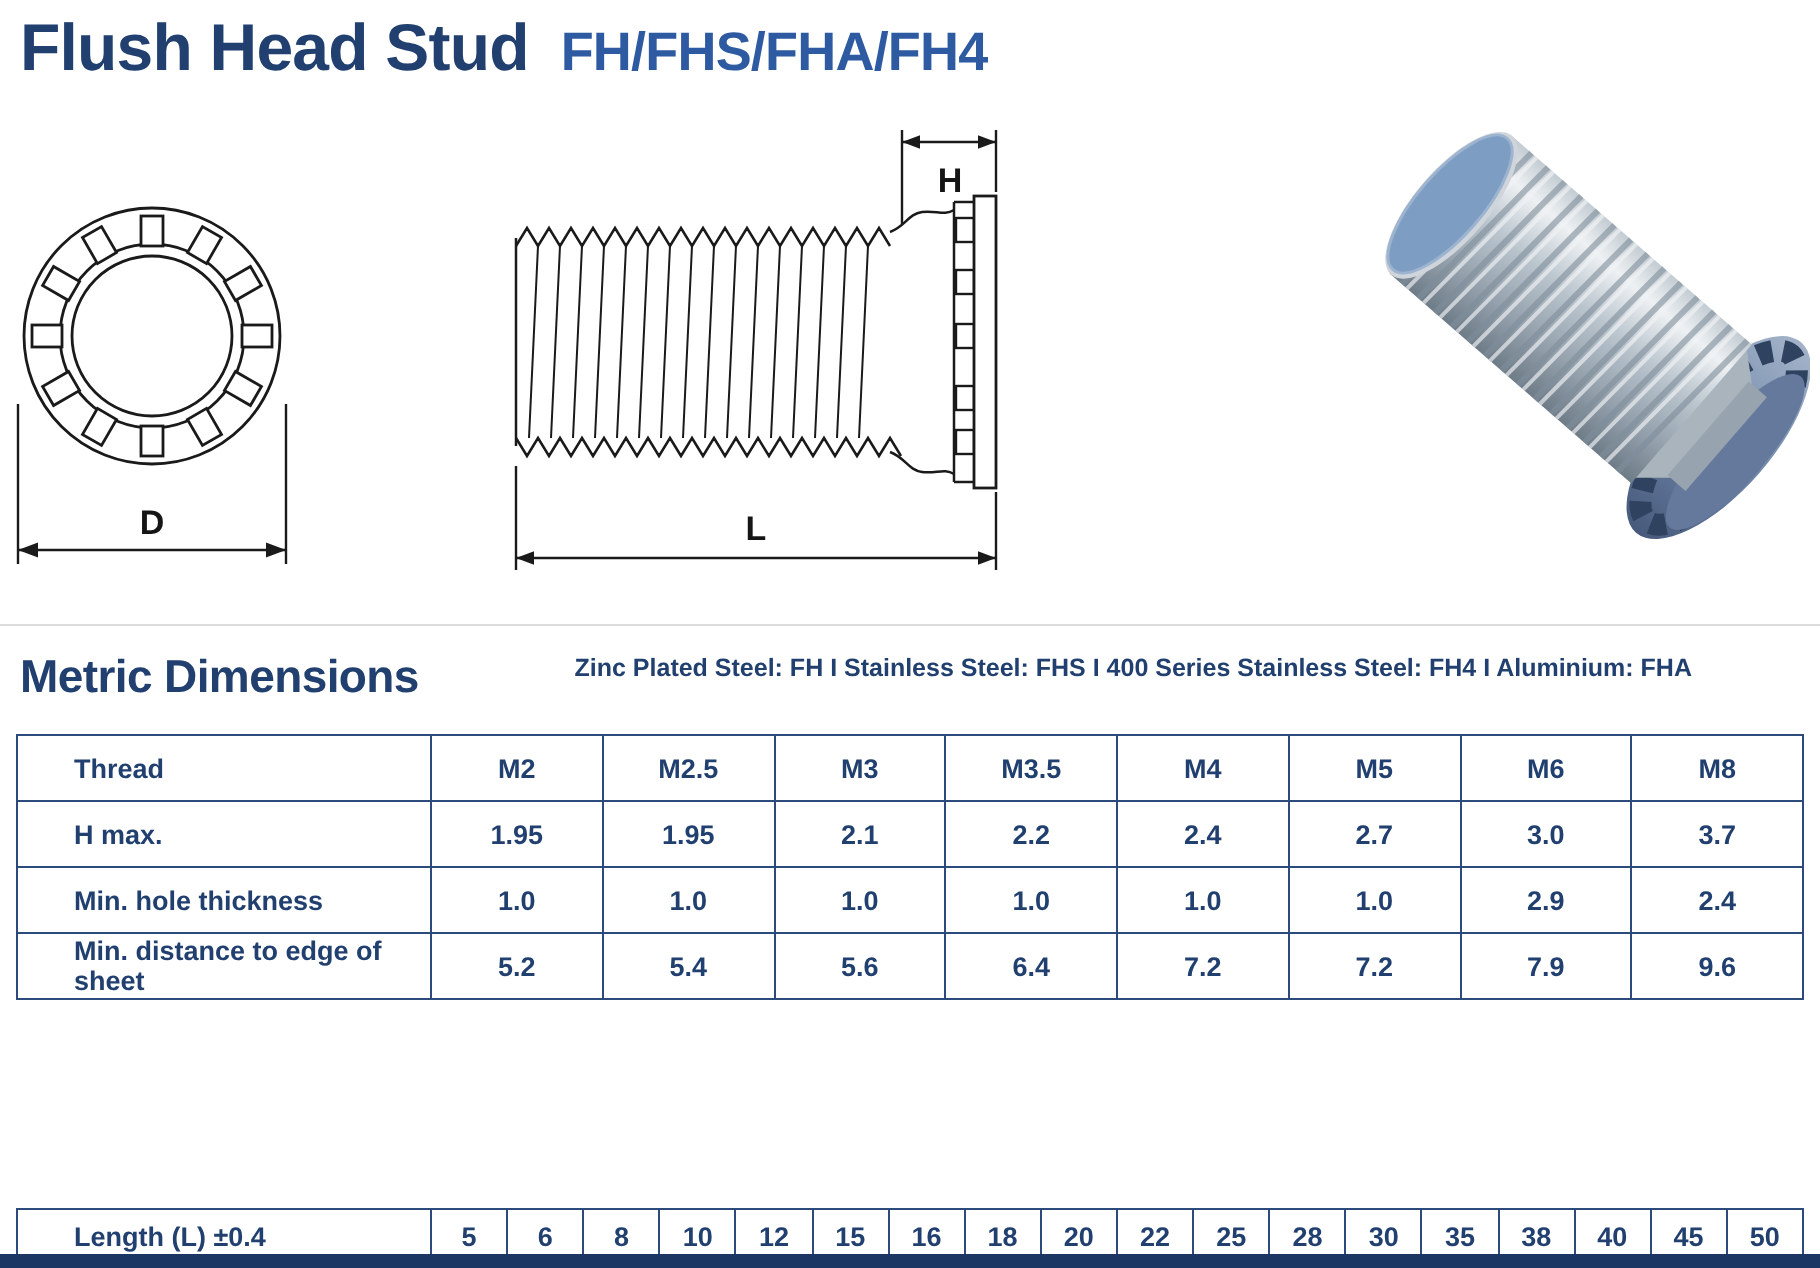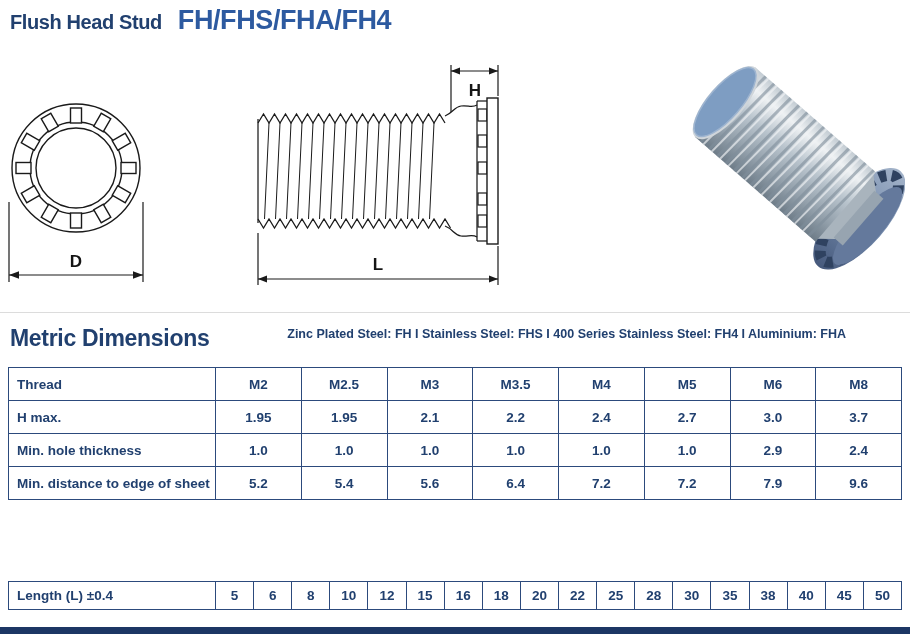--- a/index.html
+++ b/index.html
@@ -8,41 +8,41 @@
     --codeblue:#2d5aa0;
     --footer:#1c3664;
   }
   *{box-sizing:border-box;}
   html,body{margin:0;padding:0;background:#fff;}
   .page{
     position:relative;width:910px;height:634px;background:#ffffff;
     font-family:"Liberation Sans",sans-serif;overflow:hidden;
   }
   .hdr{position:absolute;left:10px;top:5px;white-space:nowrap;}
-  .hdr h1{display:inline;font-size:20px;font-weight:bold;color:var(--navy);letter-spacing:-0.4px;margin:0;}
+  .hdr h1{display:inline;font-size:33px;font-weight:bold;color:var(--navy);letter-spacing:-0.4px;margin:0;}
   .hdr .codes{font-size:27px;font-weight:700;color:var(--codeblue);margin-left:16px;letter-spacing:-0.4px;}
   .front-view{position:absolute;left:5px;top:70px;}
   .side-view{position:absolute;left:240px;top:55px;}
   .photo{position:absolute;left:655px;top:40px;}
   .divider{position:absolute;left:0;top:312px;width:910px;height:1px;background:#dcdcdc;}
   .sec-heading{position:absolute;left:10px;top:325px;margin:0;font-size:23px;font-weight:bold;color:var(--navy);letter-spacing:-0.3px;}
   .materials{position:absolute;right:64px;top:327px;font-size:12.5px;font-weight:bold;color:var(--navy);}
   .tbl-wrap{position:absolute;left:8px;}
   .tbl-main{top:367px;}
-  .tbl-len{top:581px;}
+  .tbl-len{top:604px;}
   table{border-collapse:collapse;table-layout:fixed;width:894px;}
   td{
     border:1.5px solid var(--border);
     color:var(--navy);font-weight:bold;font-size:13.5px;
     text-align:center;vertical-align:middle;padding:0;
     background:#fff;
   }
   .tbl-main td{height:33px;}
   .tbl-len td{height:28px;}
-  td.lbl{text-align:left;padding-left:8px;}
+  td.lbl{text-align:left;padding-left:28px;}
   .footer-bar{position:absolute;left:0;top:627px;width:910px;height:7px;background:var(--footer);}
   svg text{font-family:"Liberation Sans",sans-serif;}
   .dimtxt{font-size:17px;font-weight:bold;fill:#151515;}
 </style>
 </head>
 <body>
 
 <div class="page">
 
   <div class="hdr">

